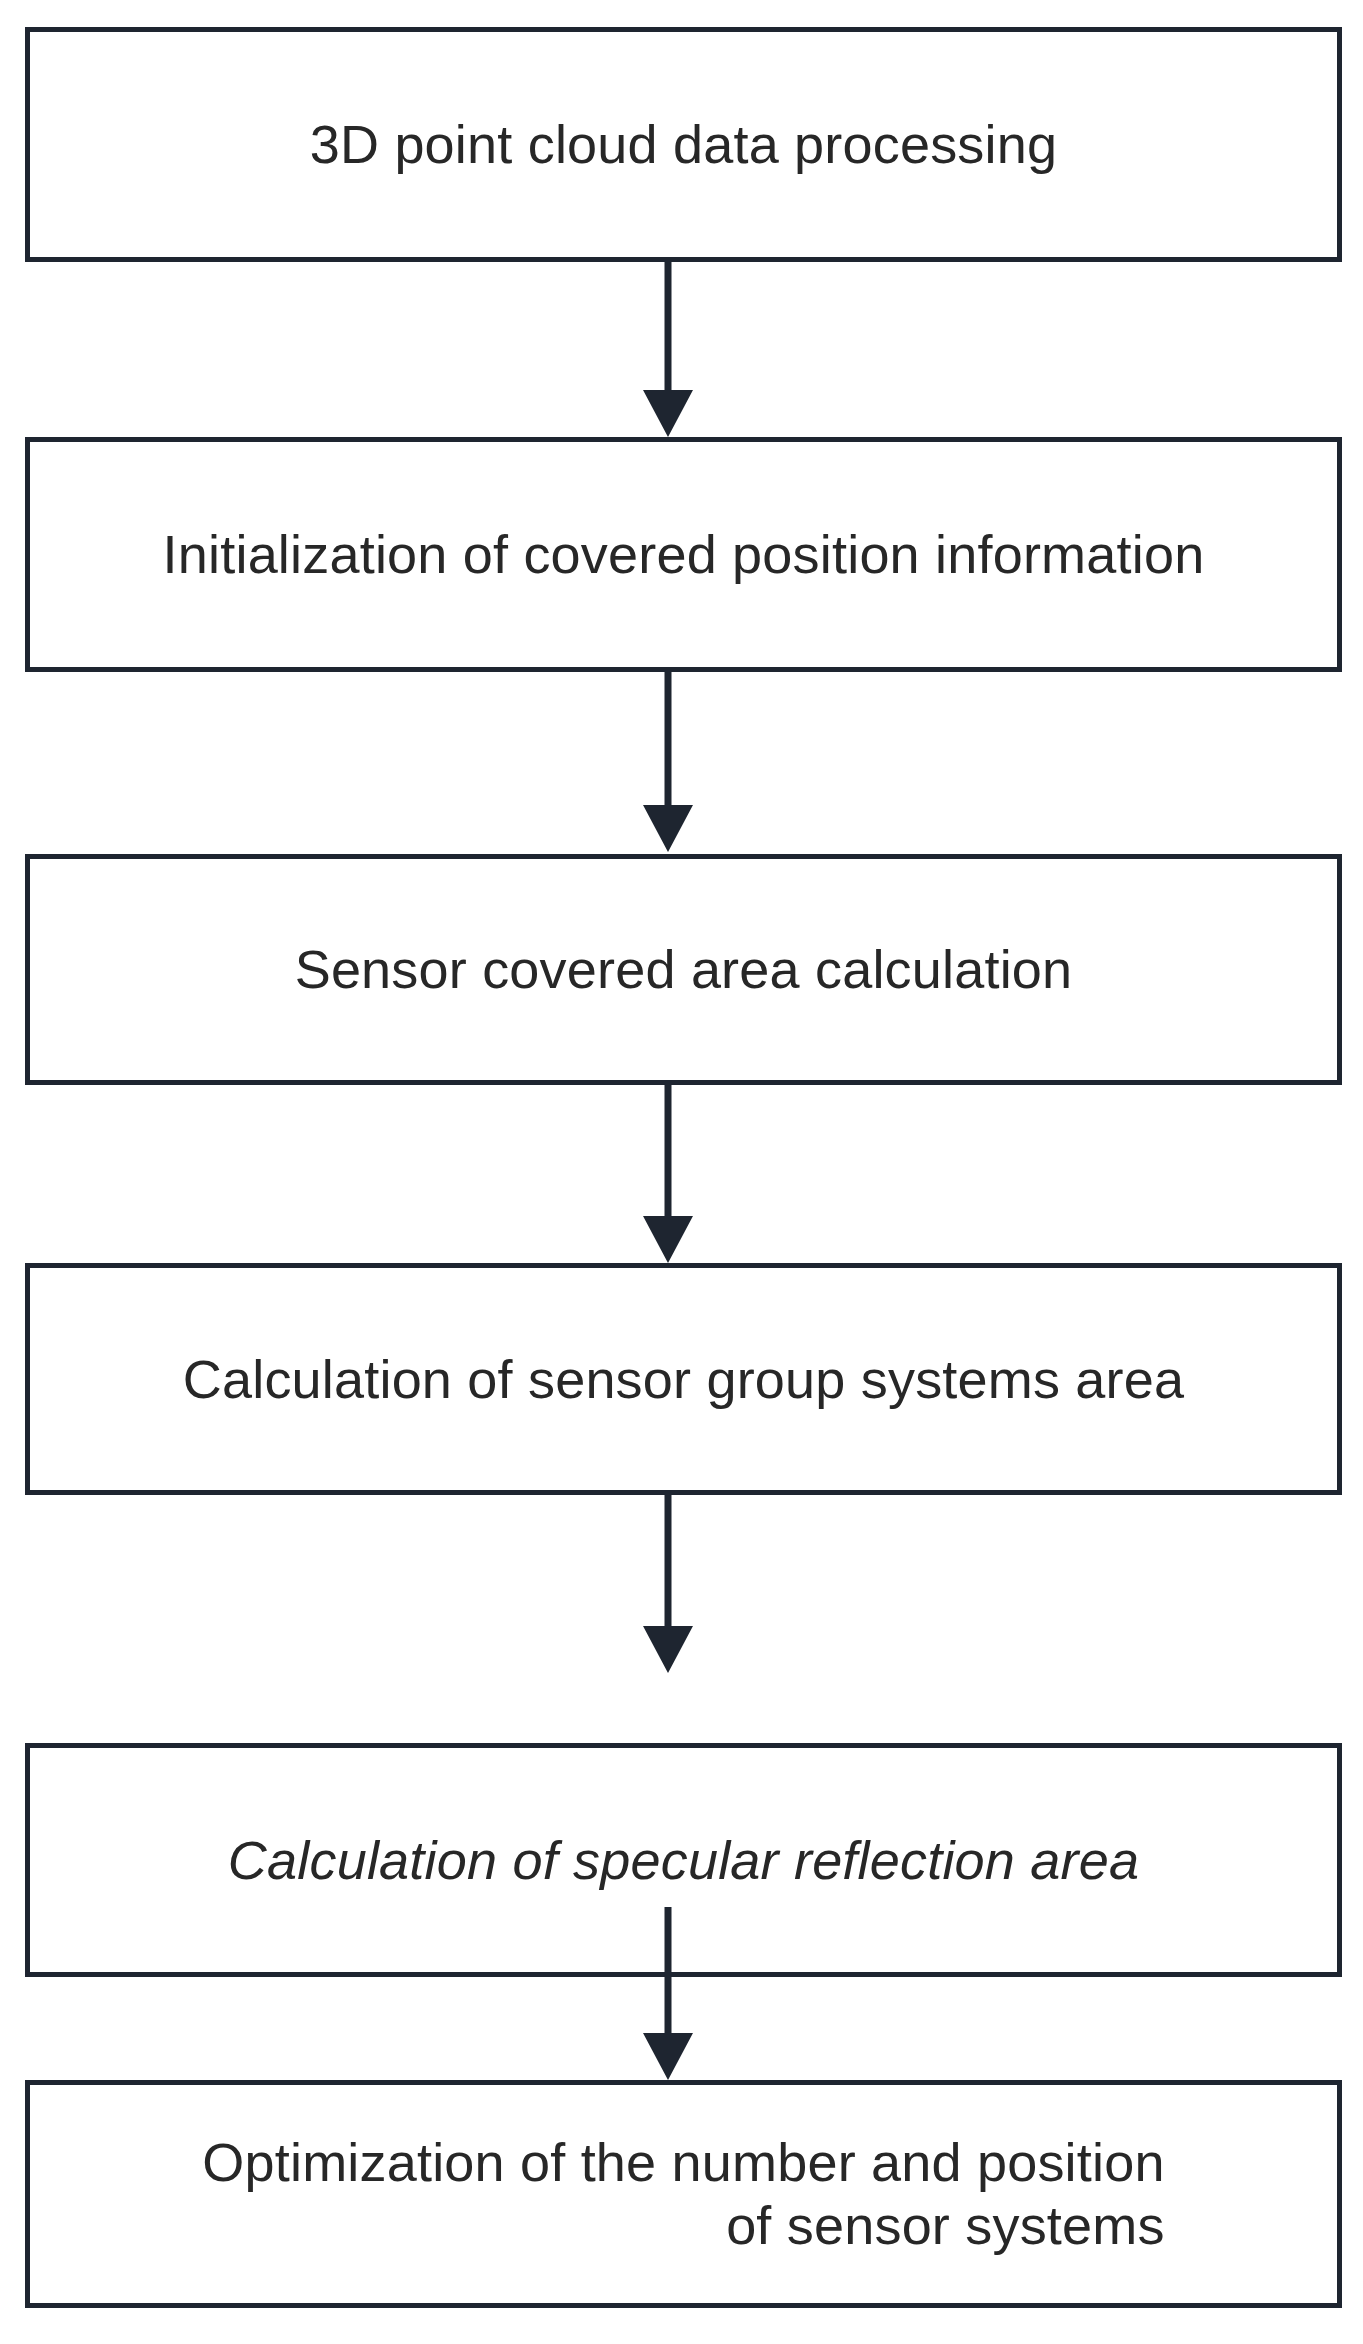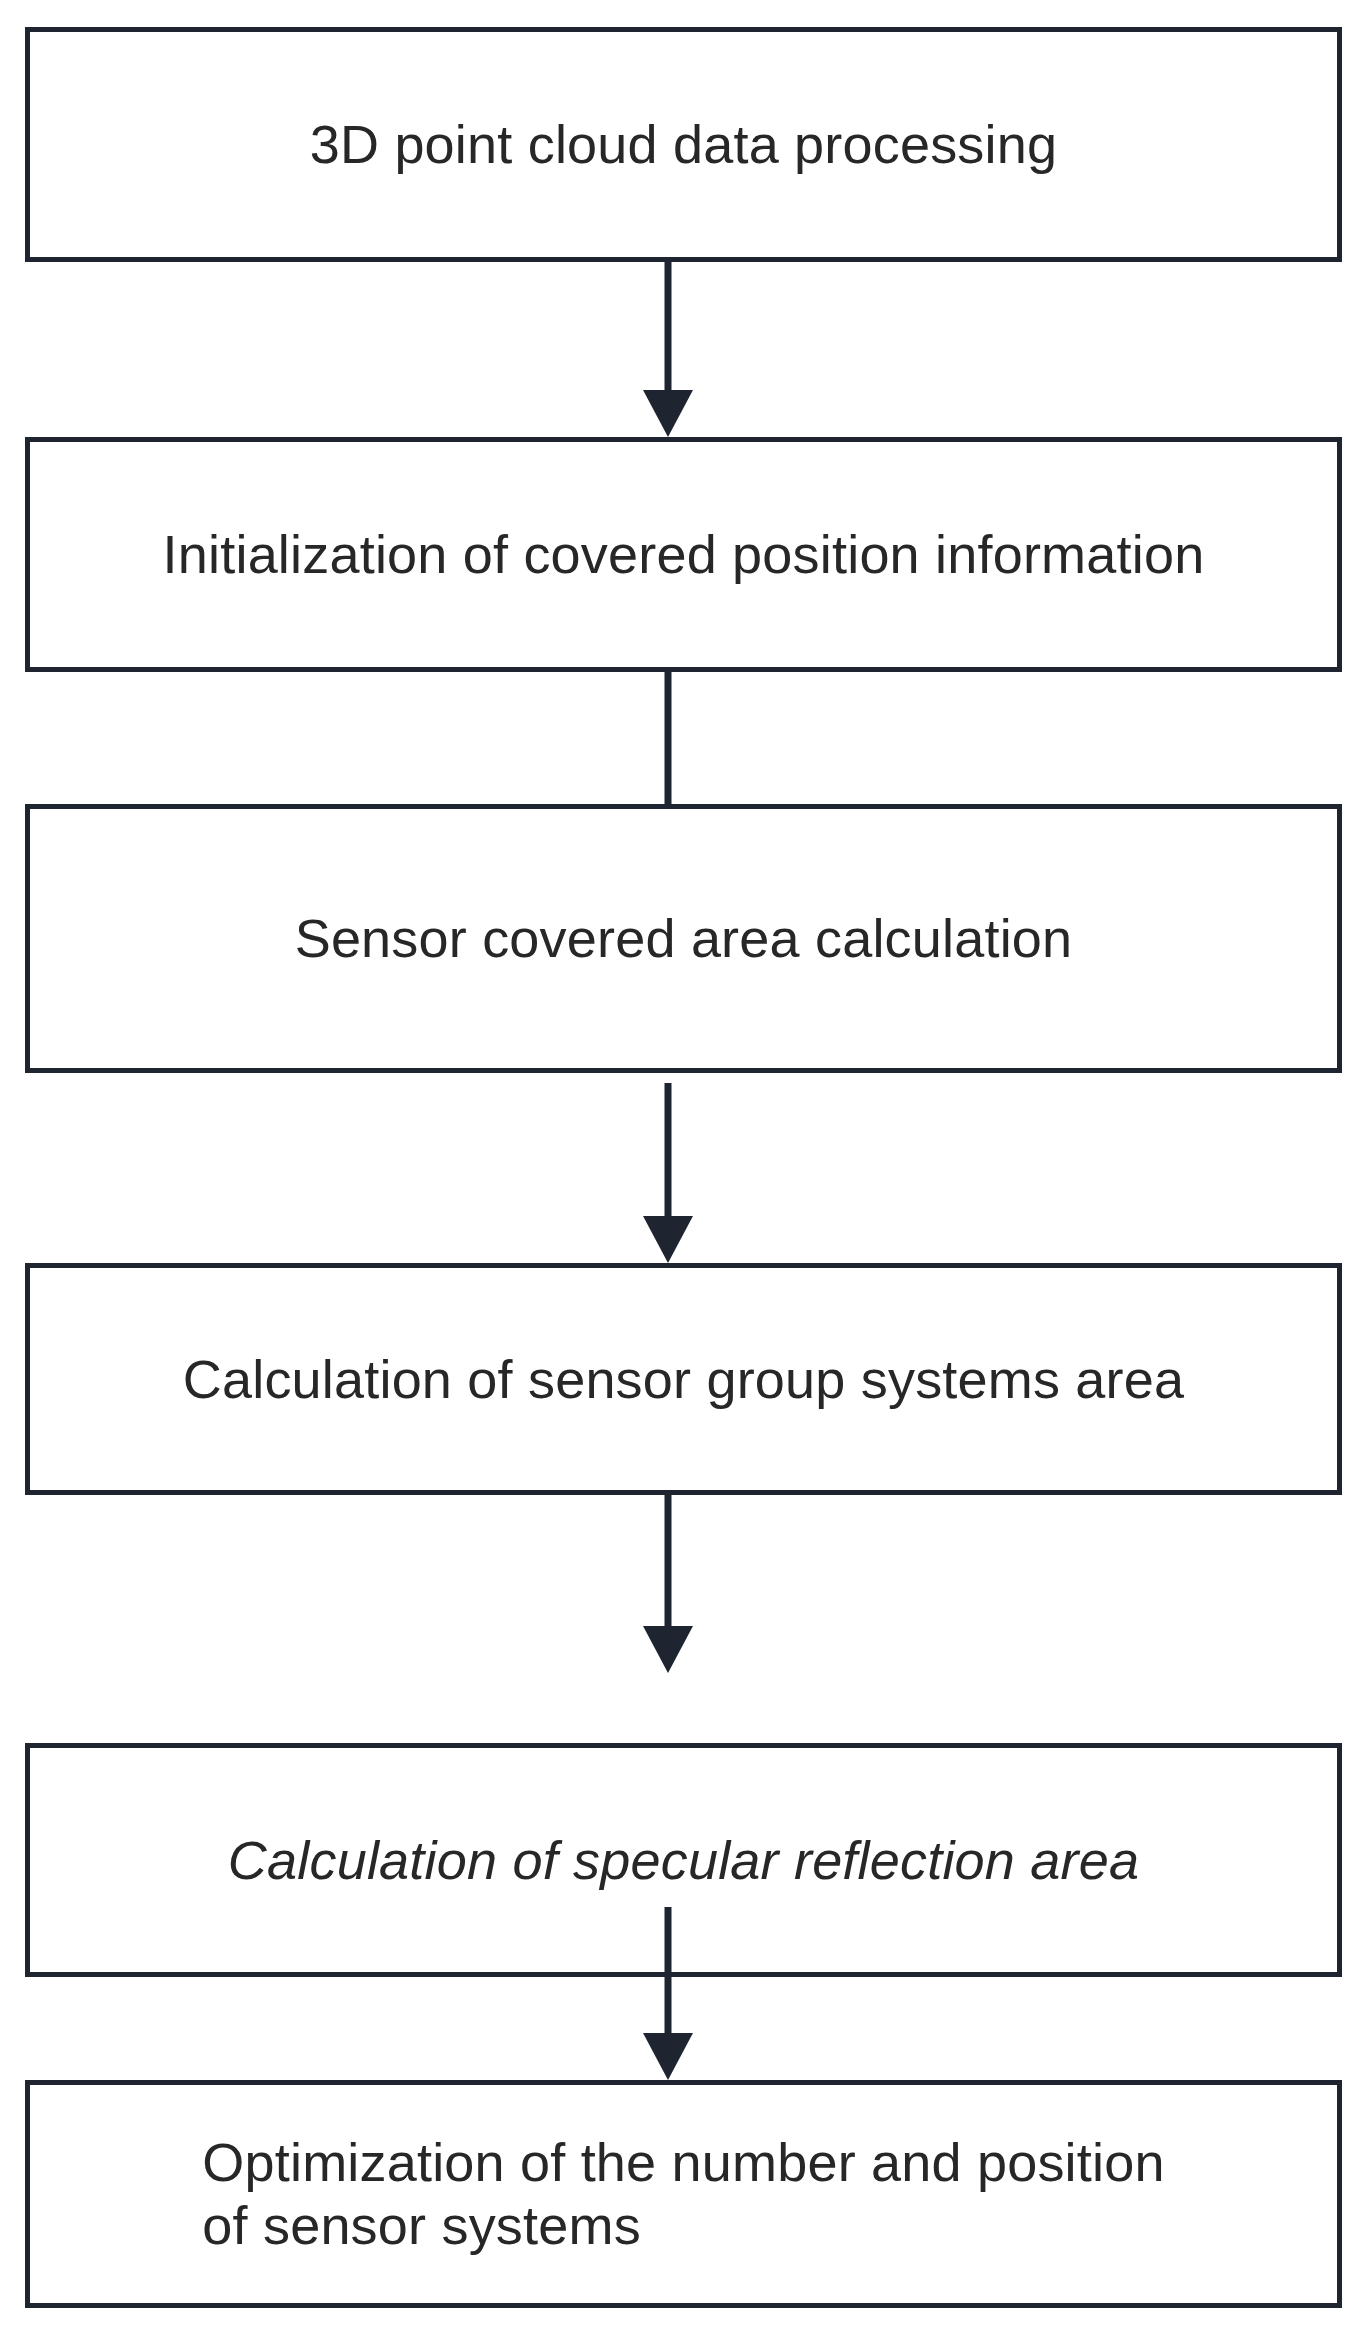--- a/index.html
+++ b/index.html
@@ -24,21 +24,21 @@
   .node {
     position: absolute;
     left: 25px;
     width: 1317px;
     box-sizing: border-box;
     background: #ffffff;
     border: 5px solid #1e2530;
     display: flex;
     align-items: center;
     justify-content: center;
-    text-align: left;
+    text-align: right;
   }
 
   .node-label {
     font-family: "Liberation Sans", sans-serif;
     font-size: 54px;
     line-height: 1.16;
     color: #272727;
     letter-spacing: 0.2px;
     font-weight: 400;
     padding: 0 26px;
@@ -76,21 +76,21 @@
     <div class="node-label">Initialization of covered position information</div>
   </div>
 
   <div class="connector" style="top:672px;height:180px;">
     <svg width="1363" height="180" viewBox="0 0 1363 180">
       <line x1="668" y1="0" x2="668" y2="139" stroke="#1e2530" stroke-width="7"></line>
       <polygon points="643,133 693,133 668,180" fill="#1e2530"></polygon>
     </svg>
   </div>
 
-  <div class="node" style="top:804px;height:269px;">
+  <div class="node" style="top:854px;height:231px;">
     <div class="node-label">Sensor covered area calculation</div>
   </div>
 
   <div class="connector" style="top:1083px;height:180px;">
     <svg width="1363" height="180" viewBox="0 0 1363 180">
       <line x1="668" y1="0" x2="668" y2="139" stroke="#1e2530" stroke-width="7"></line>
       <polygon points="643,133 693,133 668,180" fill="#1e2530"></polygon>
     </svg>
   </div>
 

